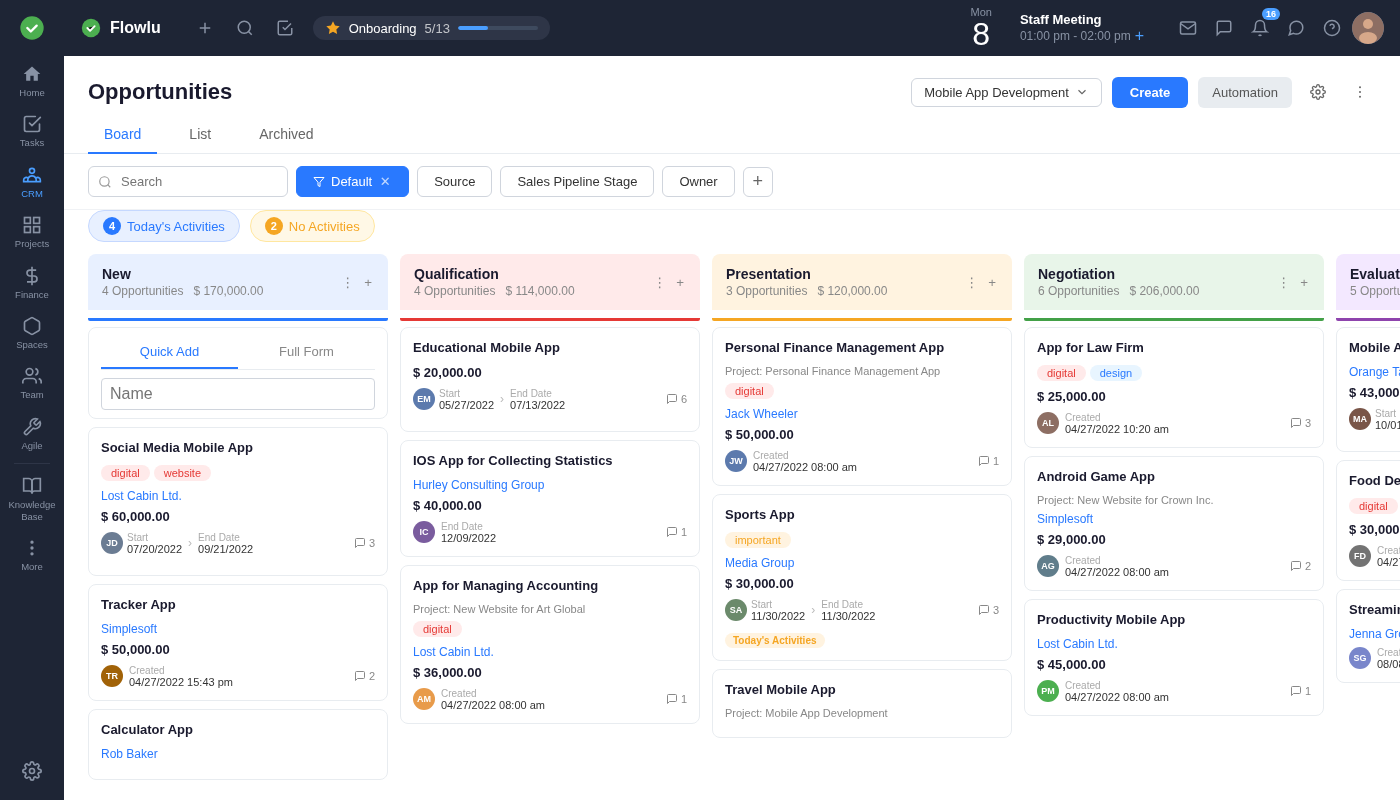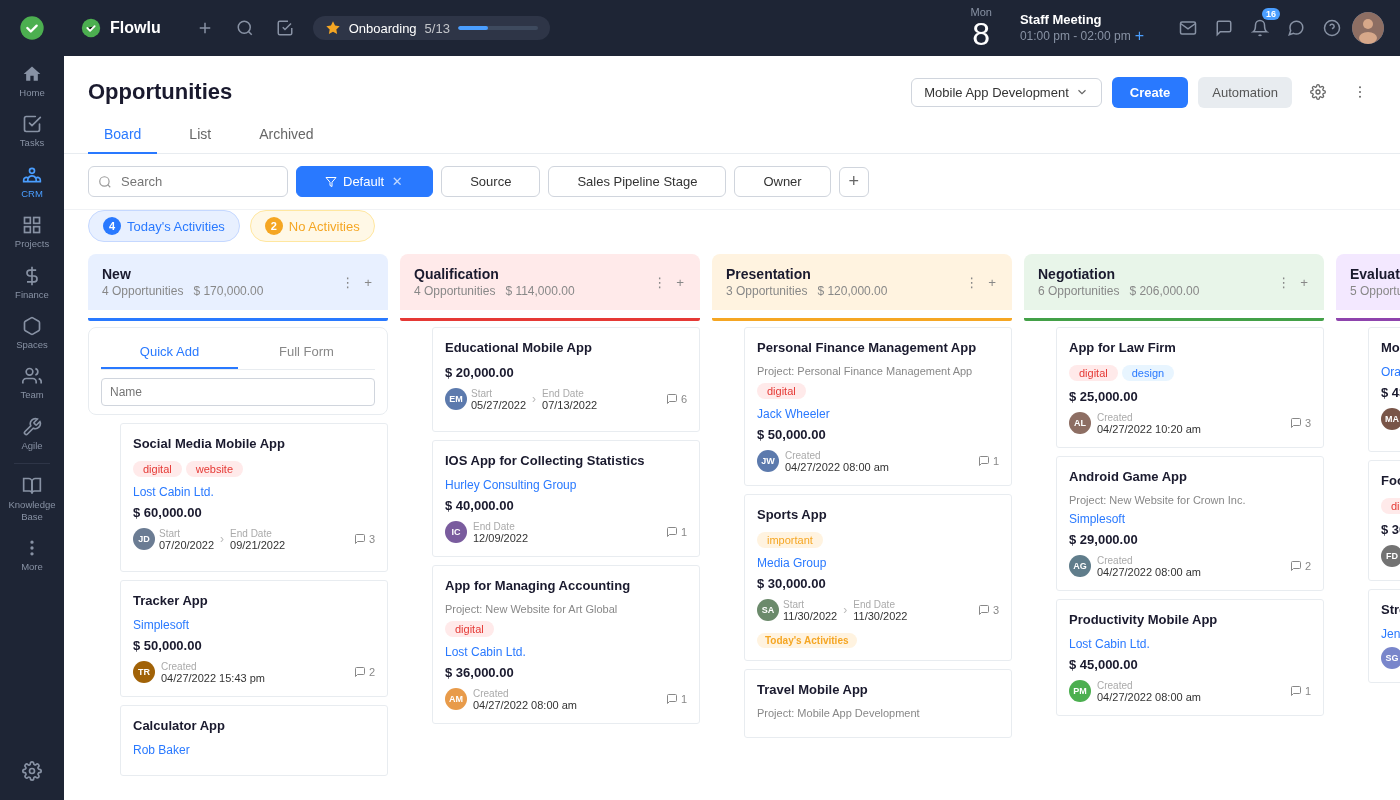--- a/index.html
+++ b/index.html
@@ -298,21 +298,21 @@
       width: 200px;
       outline: none;
       color: #333;
     }
     .filter-btn {
       display: flex;
       align-items: center;
       gap: 6px;
       border: 1px solid #d0d5dd;
       border-radius: 6px;
-      padding: 7px 28px;
+      padding: 7px 16px;
       font-size: 13px;
       color: #333;
       background: #fff;
       cursor: pointer;
     }
     .filter-btn.active-filter {
       background: #2979ff;
       color: #fff;
       border-color: #2979ff;
     }
@@ -471,26 +471,25 @@
       color: #888;
     }
     .quick-add-tab.active {
       color: #2979ff;
       border-bottom: 2px solid #2979ff;
     }
 
     
     .card {
       background: #fff;
-      border-radius: 3px;
+      border-radius: 8px;
       border: 1px solid #e8ecf0;
       padding: 12px;
       cursor: pointer;
       transition: box-shadow 0.2s;
-      margin-left: 32px;
     }
     .card-title {
       font-size: 13px;
       font-weight: 600;
       color: #1a1a2e;
       margin-bottom: 8px;
       line-height: 1.3;
     }
     .card-tags {
       display: flex;
@@ -860,21 +859,21 @@
         </div>
       </div>
       <div class="col-border-indicator blue"></div>
       <div class="cards-area">
 
         <div style="background:#fff;border-radius:8px;border:1px solid #e8ecf0;padding:8px 12px">
           <div class="quick-add-tabs">
             <div class="quick-add-tab active">Quick Add</div>
             <div class="quick-add-tab">Full Form</div>
           </div>
-          <input style="width: 100%; border: 1px solid rgb(208, 213, 221); border-radius: 4px; padding: 6px 8px; font-size: 12px; outline: none;" placeholder="Name">
+          <input style="width: 100%; border: 1px solid rgb(208, 213, 221); border-radius: 4px; padding: 6px 8px; font-size: 16px; outline: none;" placeholder="Name">
         </div>
 
         <div class="card">
           <div class="card-title">Social Media Mobile App</div>
           <div class="card-tags">
             <span class="tag digital">digital</span>
             <span class="tag website">website</span>
           </div>
           <div class="card-company">Lost Cabin Ltd.</div>
           <div class="card-amount">$ 60,000.00</div>

